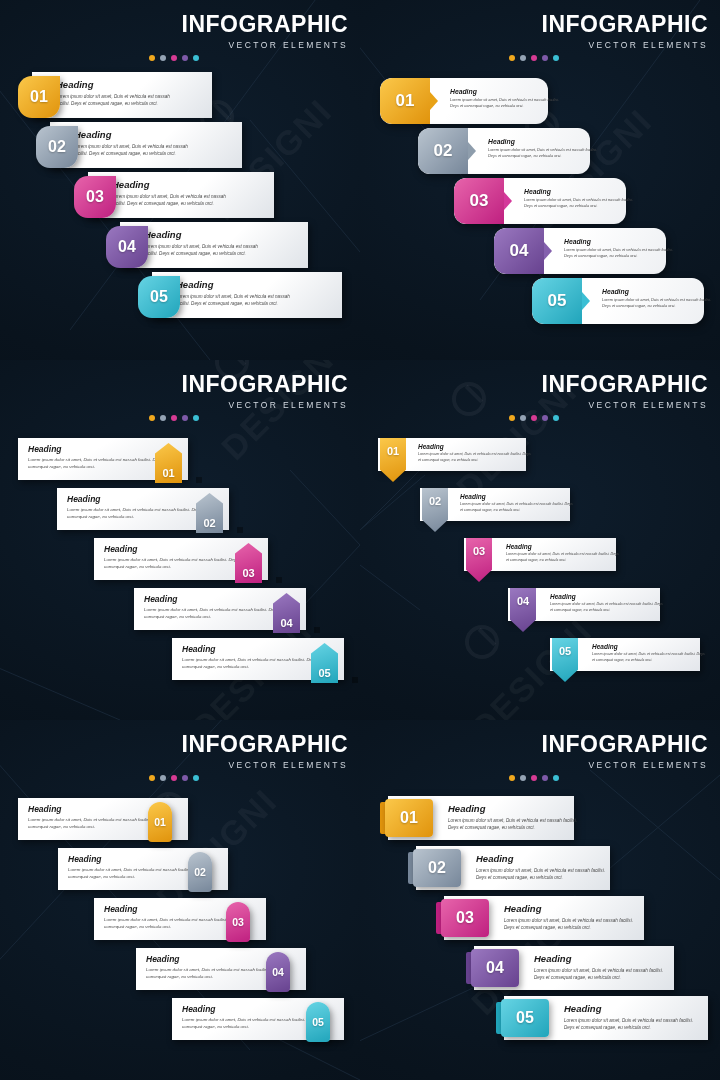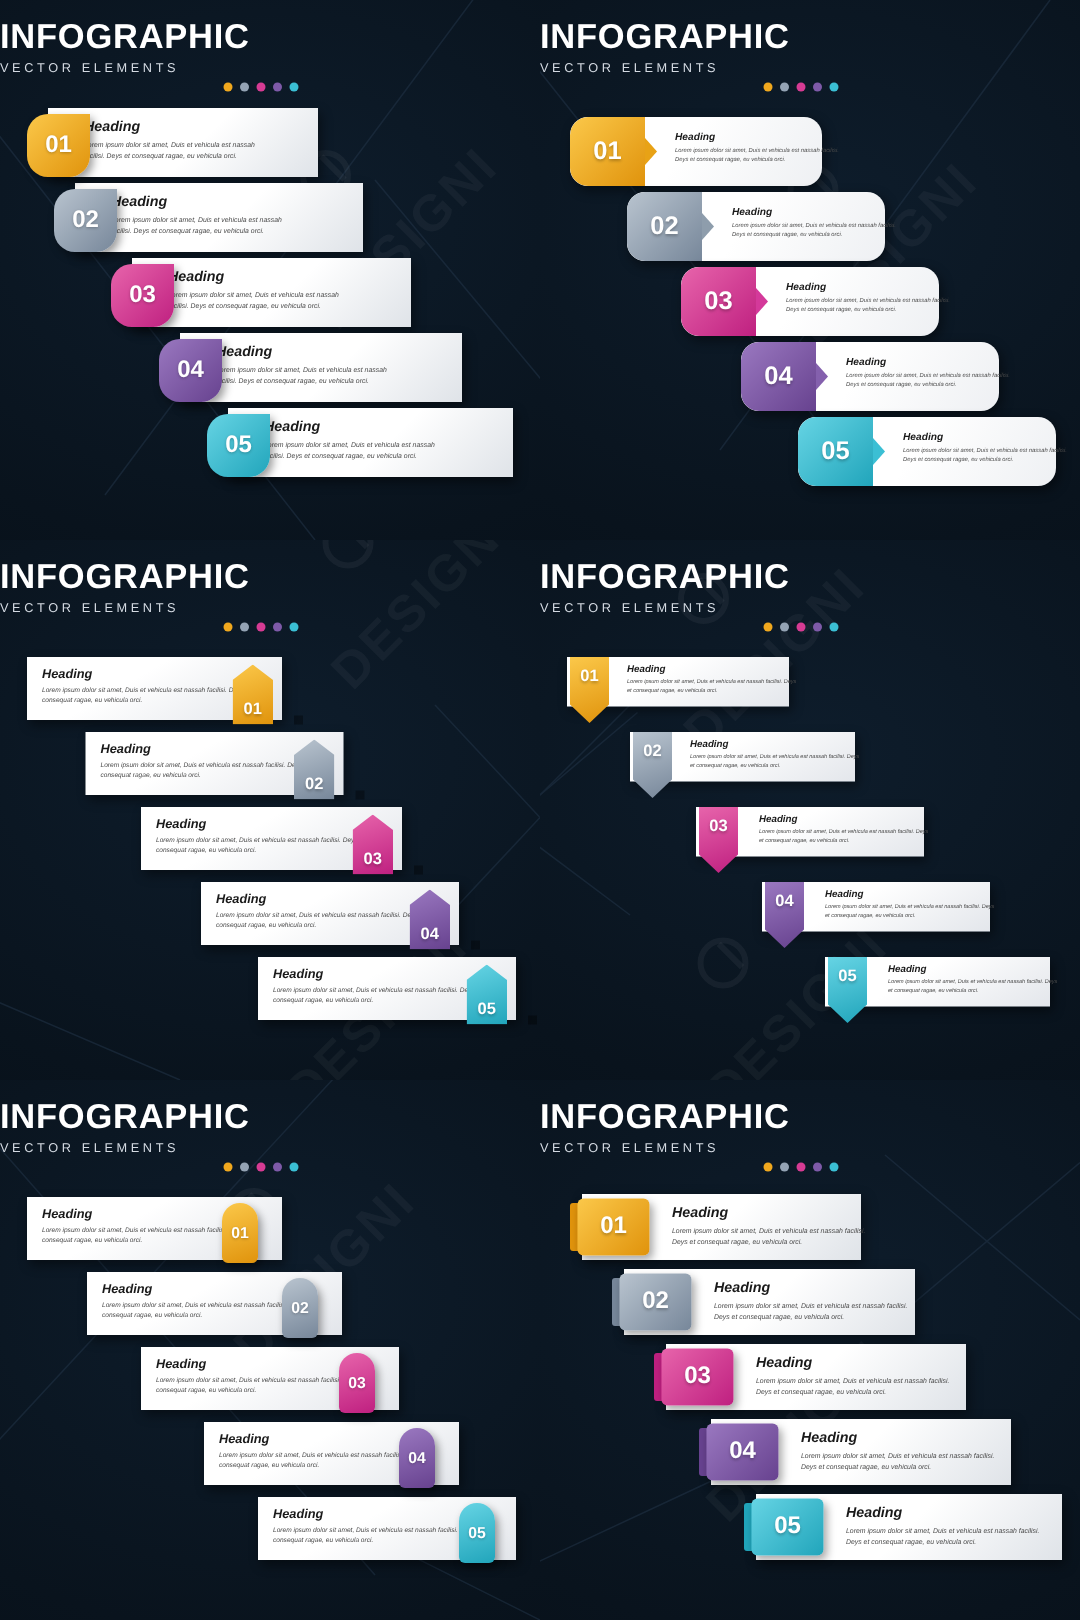--- a/index.html
+++ b/index.html
@@ -47,21 +47,21 @@
     width:34px; height:34px; border-radius:50%;
     border:4px solid rgba(255,255,255,.05);
     transform:rotate(-45deg);
   }
   .wm-logo::after{
     content:""; position:absolute; right:4px; top:2px;
     width:4px; height:22px; background:rgba(255,255,255,.05);
   }
 
   
-  .hdr{ position:absolute; top:0; left:0; right:12px; text-align:left; z-index:6; }
+  .hdr{ position:absolute; top:0; left:0; right:12px; text-align:right; z-index:6; }
   .hdr .title{
     margin-top:11px;
     font-size:23px; font-weight:700; letter-spacing:.5px;
     color:#ffffff;
     font-family:"Liberation Sans", sans-serif;
   }
   .hdr .sub{
     margin-top:2px;
     font-size:8.5px; letter-spacing:2.4px; color:#d4dae2; font-weight:400;
   }

